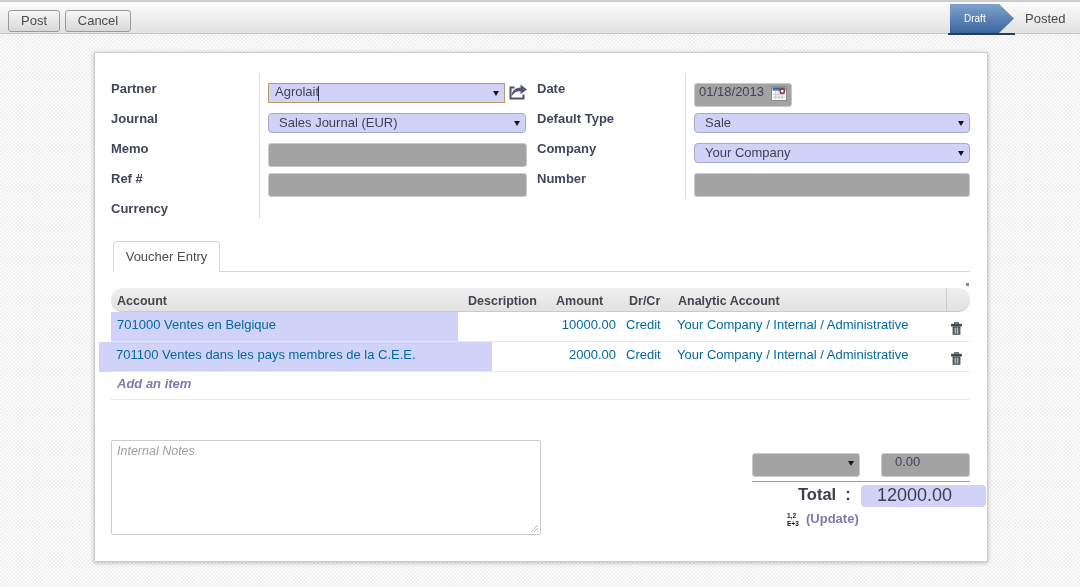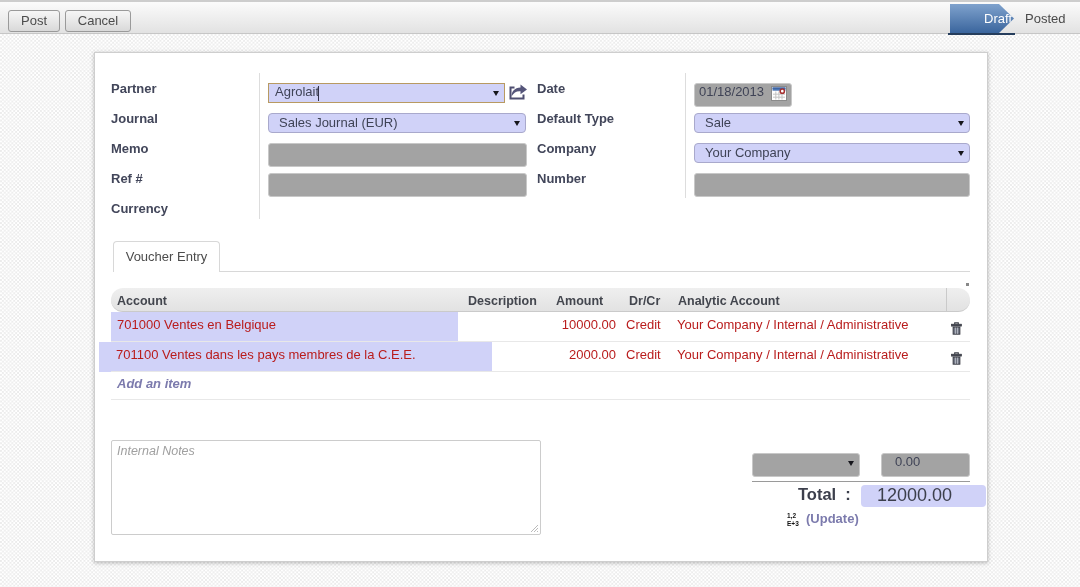--- a/index.html
+++ b/index.html
@@ -26,21 +26,21 @@
   border:1px solid #9a9a9a; border-radius:3px;
   background:linear-gradient(#f6f6f6,#d9d9d9);
   color:#4c4c4c; font-size:13px; line-height:20px; text-align:center;
 }
 
 #draft-arrow {
   position:absolute; left:950px; top:4px; width:64px; height:29px;
   background:linear-gradient(#7fa2cd,#3a659d);
   -webkit-clip-path:polygon(0 0,49px 0,64px 50%,49px 100%,0 100%);
   clip-path:polygon(0 0,49px 0,64px 50%,49px 100%,0 100%);
-  color:#fff; font-size:13px; line-height:30px; text-align:left;padding-left:20px;
+  color:#fff; font-size:10px; line-height:30px; text-align:left;
 }
 #draft-arrow span { margin-left:14px; }
 #draft-underline {
   position:absolute; left:948px; top:33px; width:67px; height:2px;
   background:#253d5c;
 }
 #posted-label {
   position:absolute; left:1025px; top:2px; height:34px; line-height:34px;
   color:#4a4a4a; font-size:13px;
 }
@@ -82,21 +82,21 @@
 }
 #tabline { position:absolute; left:220px; top:271px; width:750px; height:1px; background:#d8d8d8; }
 
 #thead {
   position:absolute; left:111px; top:288px; width:859px; height:24px;
   background:linear-gradient(#efefef,#e2e2e2);
   border-bottom:1px solid #cacaca;
   border-radius:12px;
 }
 .th { position:absolute; font-size:12.5px; font-weight:bold; color:#43464e; top:6px; }
-.cell { position:absolute; font-size:13px; color:#b91c1c; height:30px; line-height:25px; }
+.cell { position:absolute; font-size:13px; color:#0369a1; height:30px; line-height:25px; }
 .rowline { position:absolute; left:111px; width:859px; height:1px; background:#e8e8e8; }
 #addline { position:absolute; left:117px; top:376px; font-size:13px; font-weight:bold; color:#7c7bad;font-style:italic; }
 
 #notes {
   position:absolute; left:111px; top:440px; width:430px; height:95px;
   border:1px solid #ccc; border-radius:2px; background:#fff;
 }
 #notes .ph { position:absolute; left:5px; top:3px; font-size:12.5px; font-style:italic; color:#a0a0a0; }
 #totline { position:absolute; left:752px; top:481px; width:218px; height:1px; background:#9a9a9a; }
 #totallabel { position:absolute; left:798px; top:485px; font-size:16.5px; font-weight:bold; color:#3c3f4c; }

